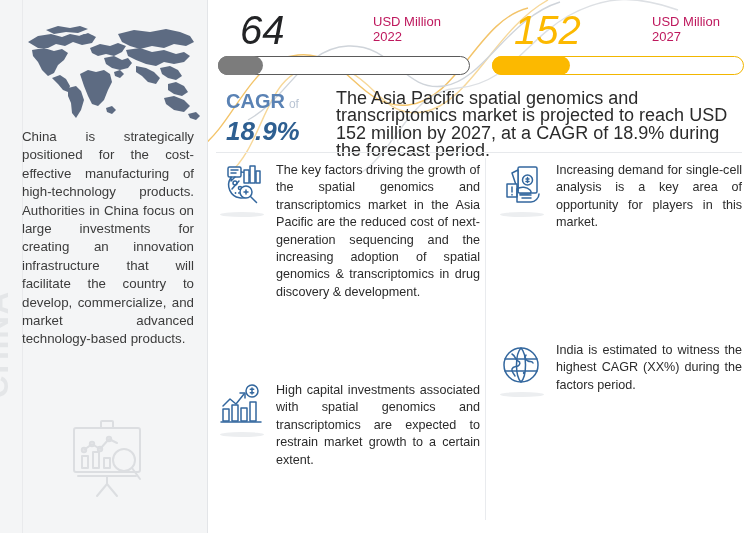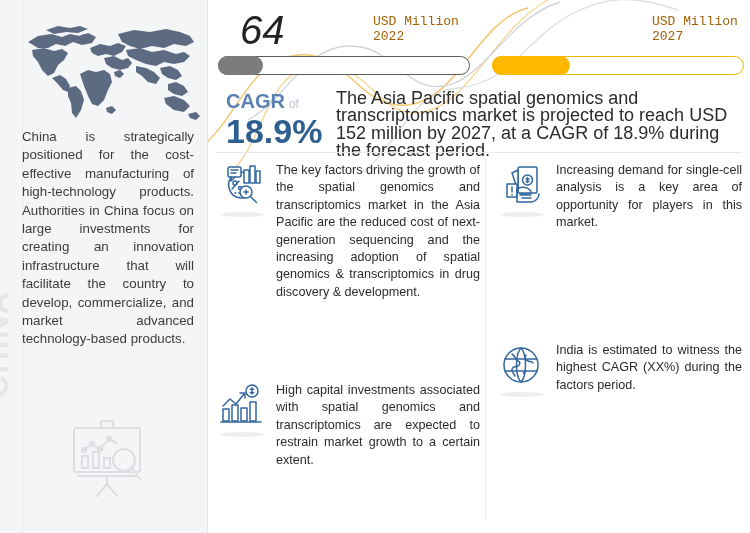--- a/index.html
+++ b/index.html
@@ -54,40 +54,40 @@
   .stat.s2{left:284px;}
   .stat-head{position:relative;height:46px;}
   .stat-num{
     position:absolute;left:22px;top:-2px;
     font-size:40px;line-height:44px;font-weight:normal;font-style:italic;
   }
   .stat-num.gray{color:#222325;}
   .stat-num.amber{color:#f8b500;}
   .stat-unit{
     position:absolute;right:0;top:4px;width:118px;
-    font-size:13px;line-height:15px;color:#a16207;text-align:left;font-family:Liberation Mono, monospace;
+    font-size:13px;line-height:15px;color:#be185d;text-align:left;
   }
   .stat.s1 .stat-unit{left:155px;right:auto;}
   .stat.s2 .stat-unit{left:160px;right:auto;}
   .bar{
     position:relative;height:19px;border-radius:10px;
     background:#ffffff;box-sizing:border-box;
   }
   .bar.gray{border:1px solid #5a5a5a;}
   .bar.amber{border:1px solid #f2b600;}
   .bar-fill{position:absolute;left:-1px;top:-1px;height:19px;border-radius:10px;}
   .bar-fill.gray{background:#7c7c7c;width:18%;}
   .bar-fill.amber{background:#fcb900;width:31%;}
 
   
   .cagr-row{position:absolute;left:0;top:88px;width:542px;height:58px;}
   .cagr-block{position:absolute;left:18px;top:0;width:122px;}
   .cagr-label{font-size:20px;font-weight:bold;color:#5a82b4;line-height:26px;}
   .cagr-label .of{font-size:12px;font-weight:normal;color:#b9c4d3;margin-left:4px;}
-  .cagr-value{font-size:34px;font-weight:bold;color:#2e5f91;line-height:32px;margin-top:-2px;}
+  .cagr-value{font-size:26px;font-weight:bold;color:#2e5f91;line-height:32px;margin-top:-2px;font-style:italic;}
   .cagr-desc{
     position:absolute;left:128px;top:2px;width:400px;
     font-size:18px;line-height:17.4px;color:#2b2b2b;text-align:left;
   }
 
   .h-divider{
     position:absolute;left:8px;top:152px;width:526px;height:1px;background:#e7e9ec;
   }
   .v-divider{
     position:absolute;left:277px;top:158px;width:1px;height:362px;background:#e9ebee;
@@ -195,20 +195,21 @@
             <div>2022</div>
           </div>
         </div>
         <div class="bar gray">
           <div class="bar-fill gray" style="width: 18%; background: rgb(124, 124, 124);"></div>
         </div>
       </div>
 
       <div class="stat s2">
         <div class="stat-head">
+          <div class="stat-num amber" style="color: rgb(252, 185, 0);">152</div>
           <div class="stat-unit">
             <div>USD Million</div>
             <div>2027</div>
           </div>
         </div>
         <div class="bar amber">
           <div class="bar-fill amber" style="width: 31%; background: rgb(252, 185, 0);"></div>
         </div>
       </div>
 

